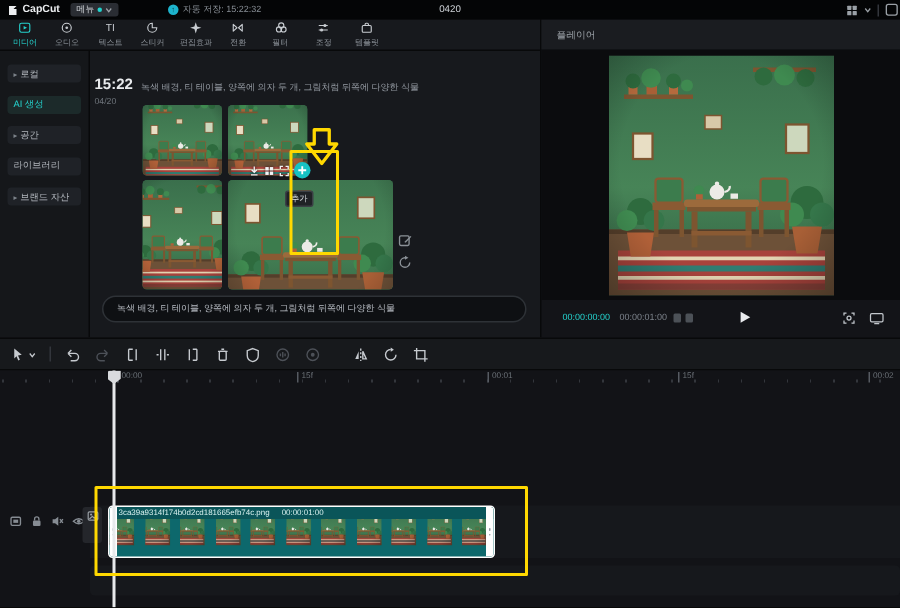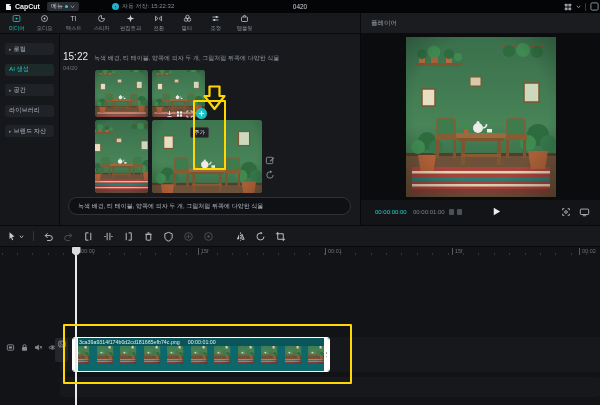--- a/index.html
+++ b/index.html
@@ -33,21 +33,21 @@
   
   .sidebar{position:absolute;left:0;top:34px;width:60px;height:191px;background:#15171a;
            border-right:1px solid #08090a;padding:9px 5px 0 5px;}
   .side-item{height:12px;border-radius:2.5px;background:#1f2227;margin-bottom:8.5px;
              display:flex;align-items:center;gap:2px;padding:0 4px;font-size:6.2px;color:#b2b7bd;white-space:nowrap;}
   .side-item .arr{font-size:5px;color:#7d838a;}
   .side-item.active{background:#1c2a2a;color:#25d2cd;}
 
   
   .media-panel{position:absolute;left:60px;top:34px;width:300px;height:191px;background:#17191d;}
-  .gen-time{left:3px;top:17px;font-size:10px;font-weight:normal;color:#e9ebee;}
+  .gen-time{left:3px;top:17px;font-size:10px;font-weight:bold;color:#e9ebee;}
   .gen-date{left:3px;top:31px;font-size:5.8px;color:#6d737a;}
   .gen-caption{left:34px;top:20px;width:210px;font-size:6px;color:#959ba3;white-space:nowrap;overflow:hidden;}
   .grid-img{position:absolute;border-radius:3px;overflow:hidden;background:#2e5e40;}
   .grid-img svg{width:100%;height:100%;}
   .hover-actions{left:106px;top:76px;display:flex;gap:3px;color:#f2f4f6;filter:drop-shadow(0 0 1px rgba(0,0,0,.8));}
   .add-btn{left:136px;top:74px;width:11px;height:11px;border-radius:50%;background:#17c2c4;
            display:flex;align-items:center;justify-content:center;color:#fff;}
   .tooltip{left:130px;top:93px;background:#202226;border:1px solid #3b3f45;border-radius:2px;
            padding:1px 3px;font-size:5.5px;color:#dde0e4;white-space:nowrap;}
   .panel-act{position:absolute;color:#8b9197;}

